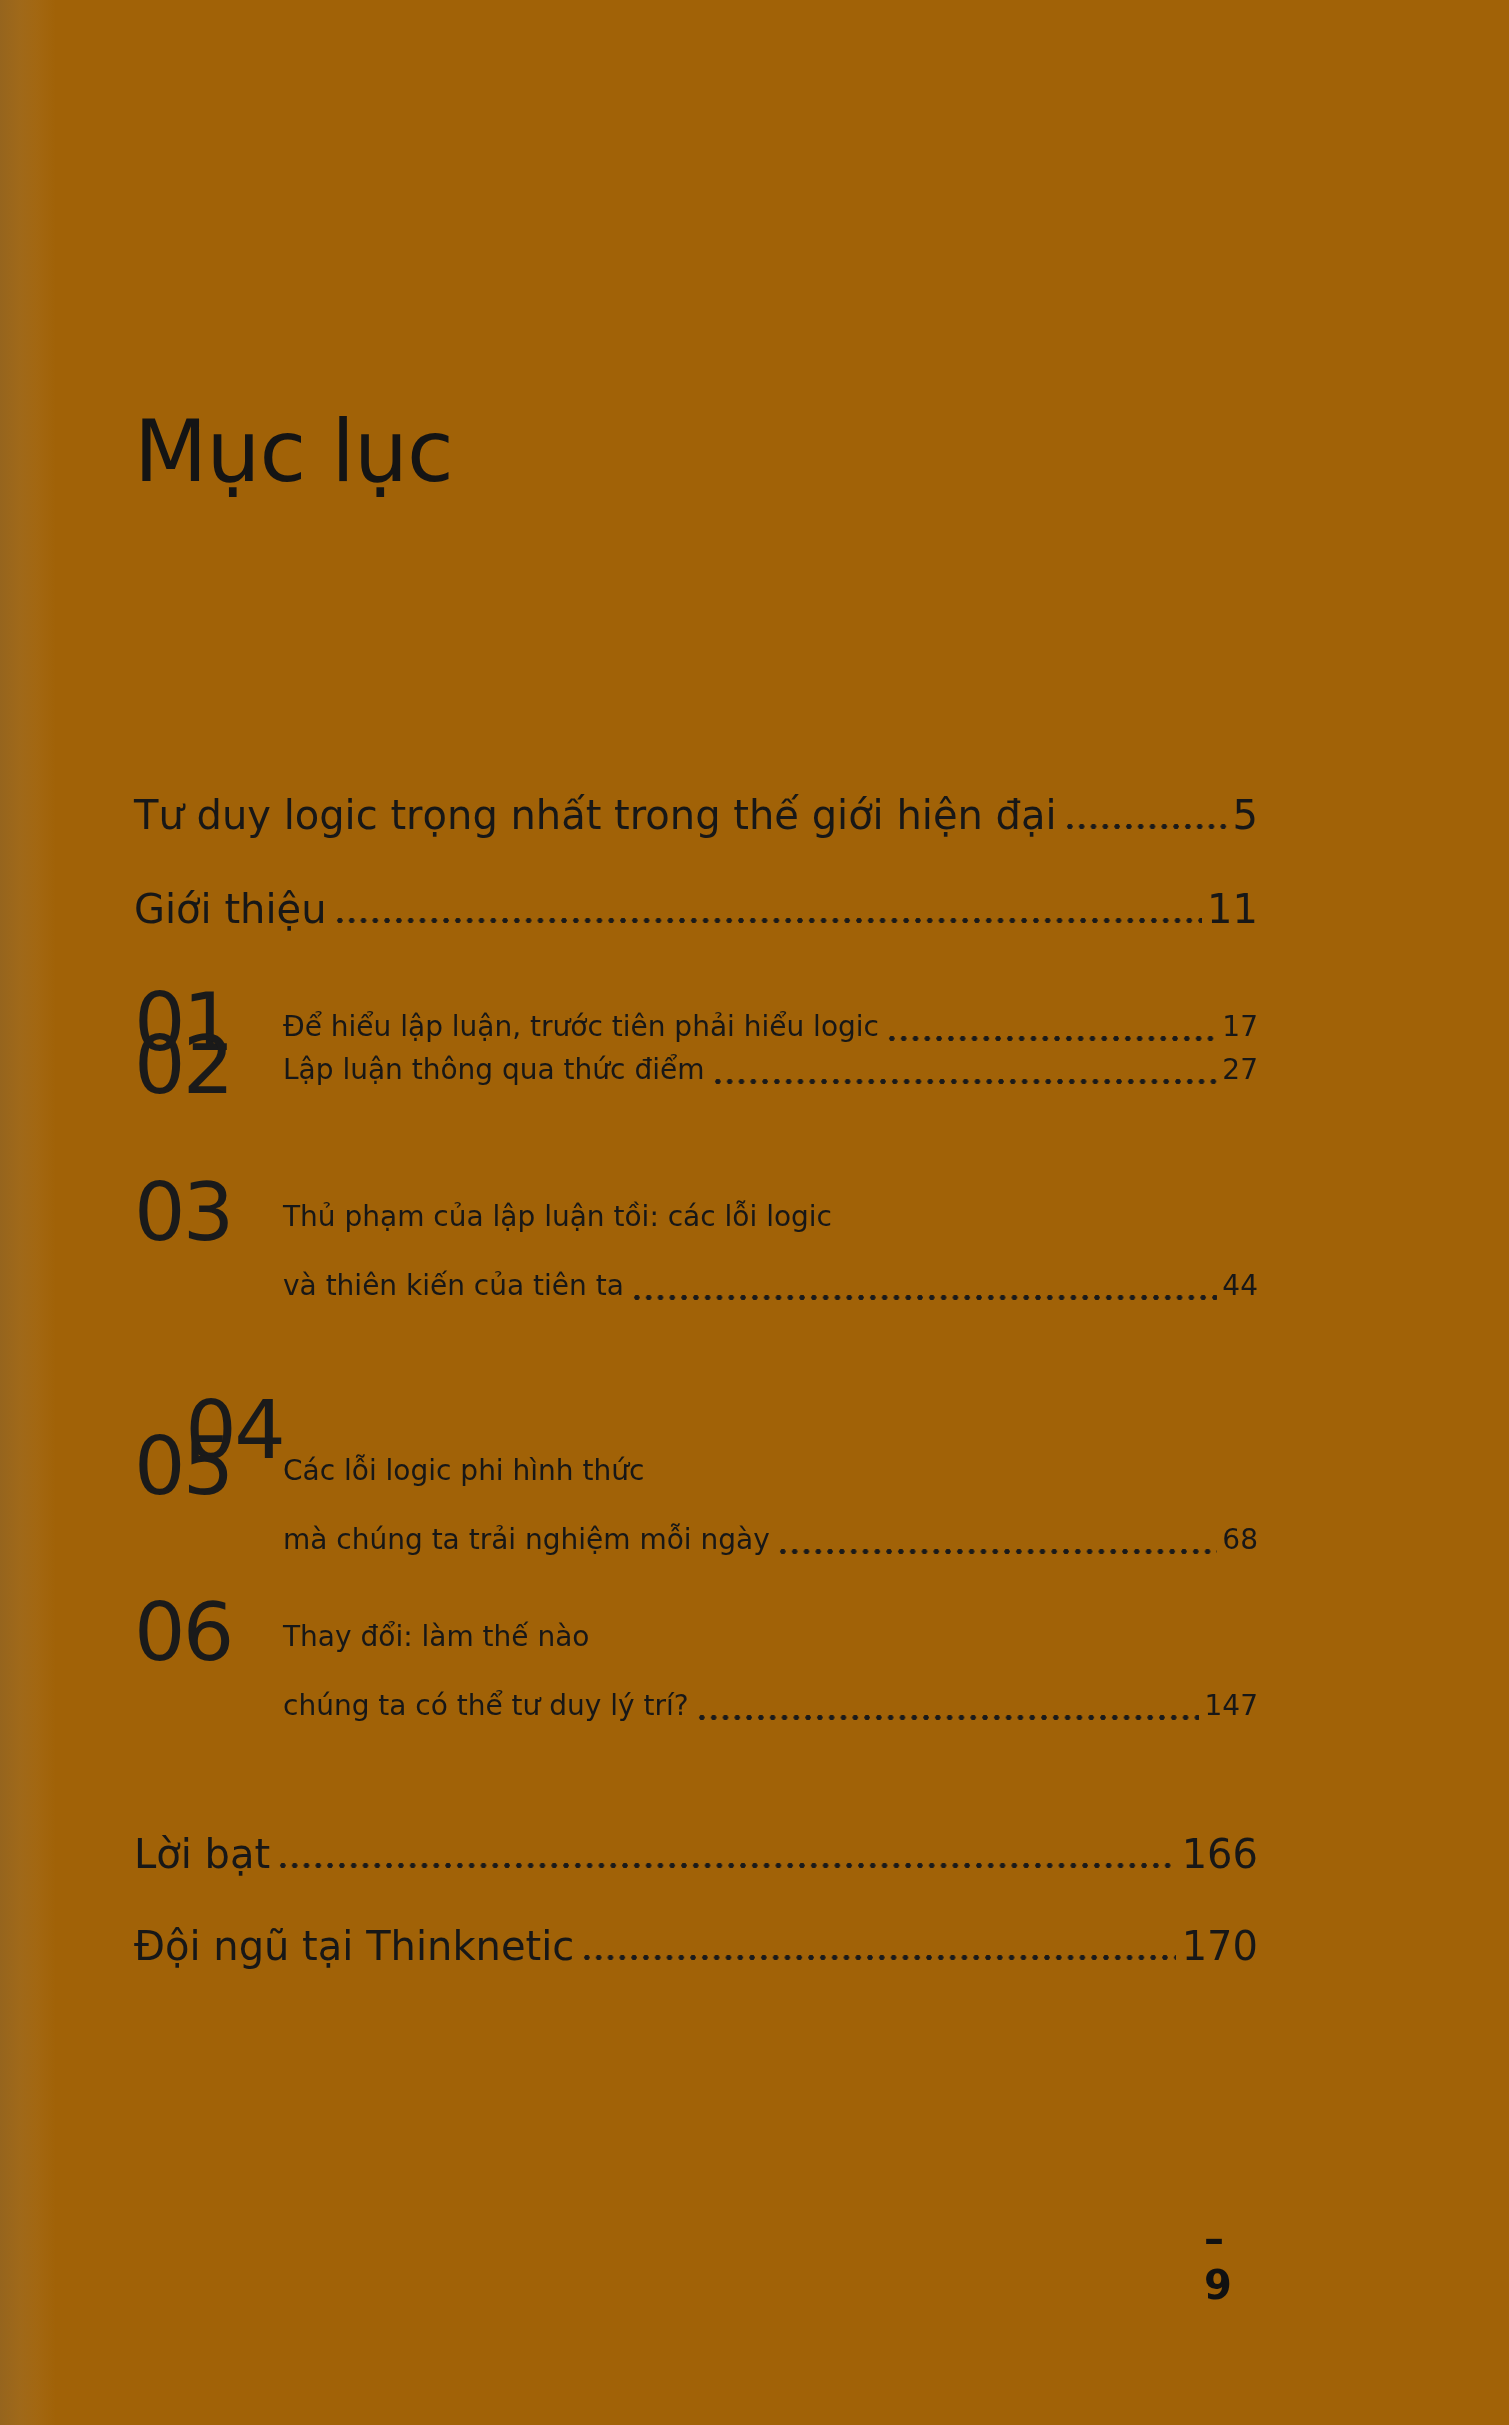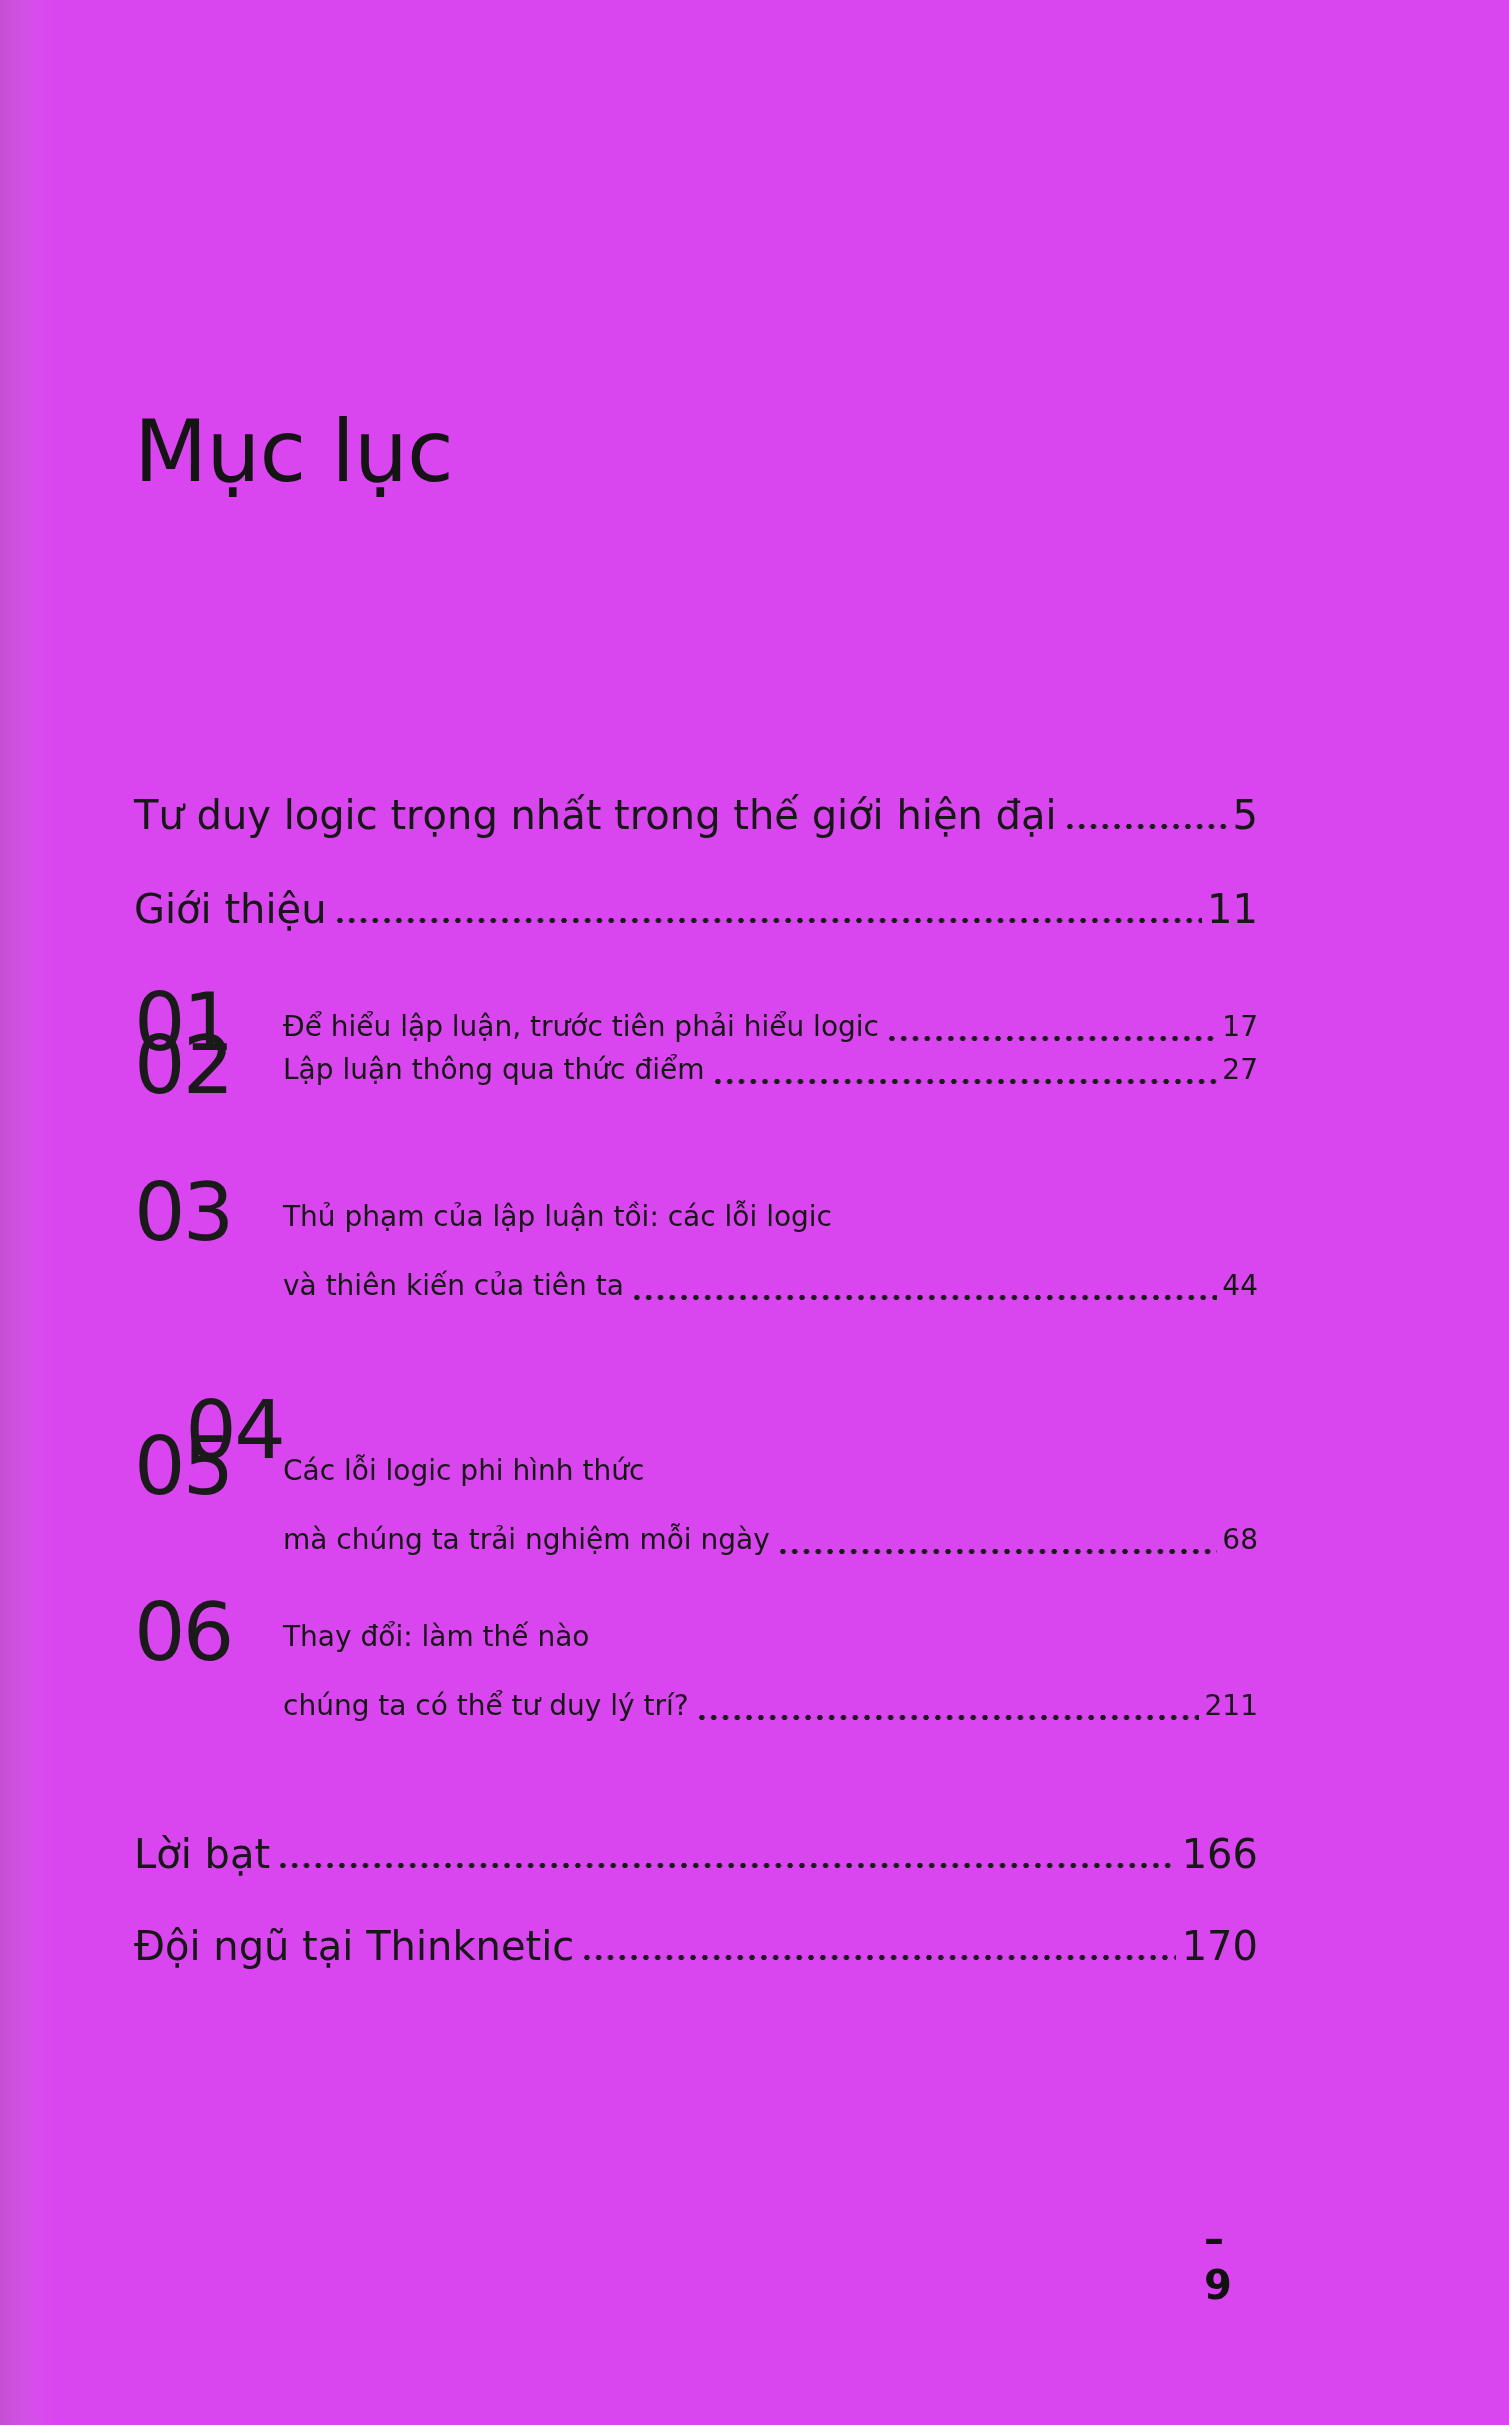--- a/index.html
+++ b/index.html
@@ -4,21 +4,21 @@
 <style>
   html, body {
     margin: 0;
     padding: 0;
     background: #ffffff;
   }
   .page {
     position: relative;
     width: 1510px;
     height: 2426px;
-    background: #d946ef;
+    background: #a16207;
     overflow: hidden;
     font-family: "DejaVu Sans", sans-serif;
     color: #171717;
   }
   .edge-shadow {
     position: absolute;
     left: 0; top: 0; bottom: 0;
     width: 56px;
     background: linear-gradient(to right,
       rgba(110,110,110,0.22) 0%,
@@ -193,21 +193,21 @@
         </div>
         <div class="chapter">
           <div class="ch-number">06</div>
           <div class="ch-lines">
             <div class="ch-line">
               <span class="ch-text">Thay đổi: làm thế nào</span>
             </div>
             <div class="ch-line">
               <span class="ch-text">chúng ta có thể tư duy lý trí?</span>
               <span class="leader"></span>
-              <span class="ch-page">211</span>
+              <span class="ch-page">147</span>
             </div>
           </div>
         </div>
       </div>
     <div class="back">
         <div class="toc-row">
           <span class="toc-label">Lời bạt</span>
           <span class="leader"></span>
           <span class="toc-page">166</span>
         </div>

